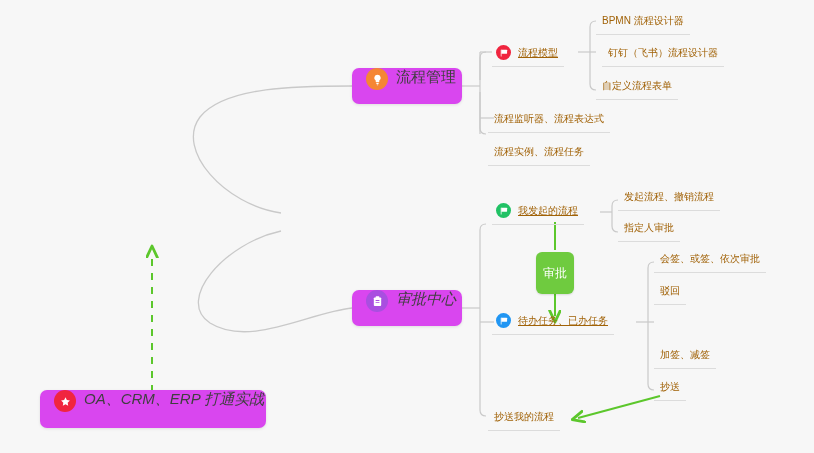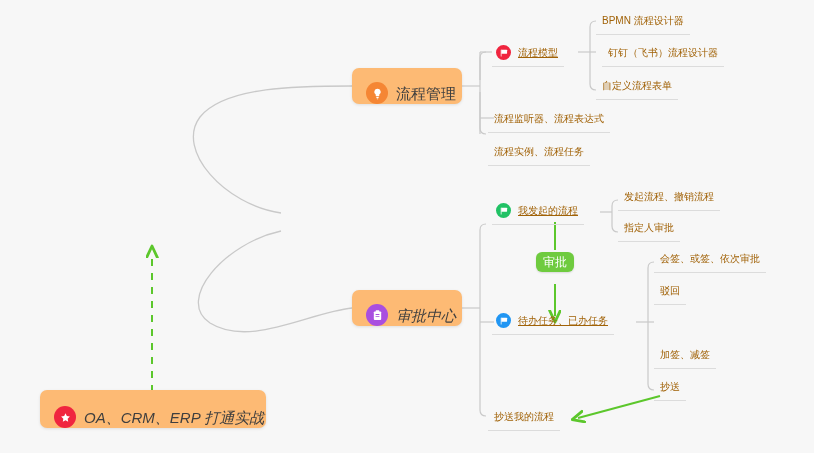--- a/index.html
+++ b/index.html
@@ -35,24 +35,24 @@
   .icon-circle{
     width:22px;height:22px;border-radius:50%;
     display:inline-flex;align-items:center;justify-content:center;
     flex:0 0 auto;
   }
   .root-icon{background:#ffffff;width:23px;height:23px;}
 
   
   .card-node{
     position:absolute;
-    background:#fdba74;
+    background:#d946ef;
     border-radius:7px;
     height:36px;
-    display:flex;align-items:flex-end;
+    display:flex;align-items:flex-start;
     padding:0 14px;
     box-sizing:border-box;
     box-shadow:0 1px 3px rgba(0,0,0,.10);
     white-space:nowrap;
   }
   .card-label{
     font-size:15px;color:#3f3f3f;margin-left:8px;
   }
   #node-liucheng-guanli{left:352px;top:68px;width:110px;}
   #node-shenpi-zhongxin{left:352px;top:290px;width:110px;font-style:italic;}
@@ -70,21 +70,21 @@
     line-height:17px;
     box-sizing:border-box;
   }
   .text-node.with-icon{display:flex;align-items:center;padding-left:4px;text-decoration:underline;}
   .text-node.with-icon .tn-label{margin-left:7px;}
 
   
   #badge-shenpi{
     position:absolute;
     left:536px;top:252px;
-    width:38px;height:20px;
+    width:38px;height:42px;
     background:#6FCB3F;
     border-radius:6px;
     display:flex;align-items:center;justify-content:center;
     color:#ffffff;font-size:12px;
     box-shadow:0 1px 2px rgba(0,0,0,.12);
   }
 
   svg{display:block;}
 </style>
 </head>

